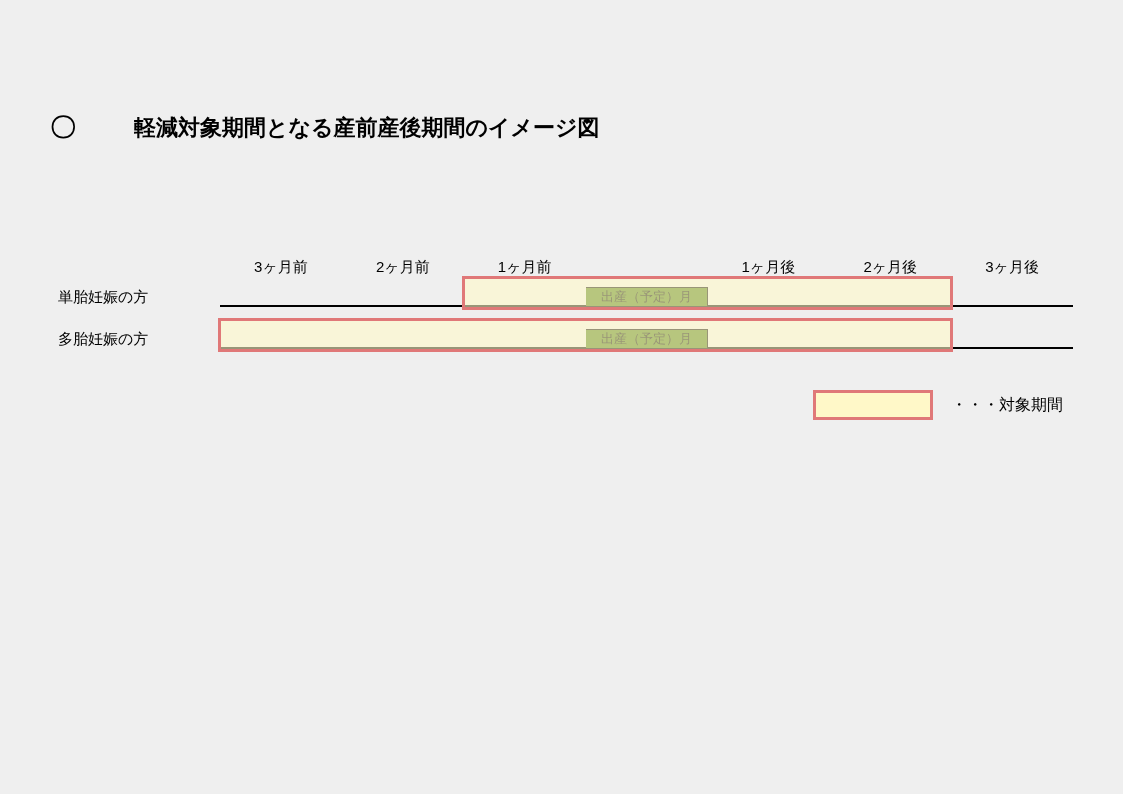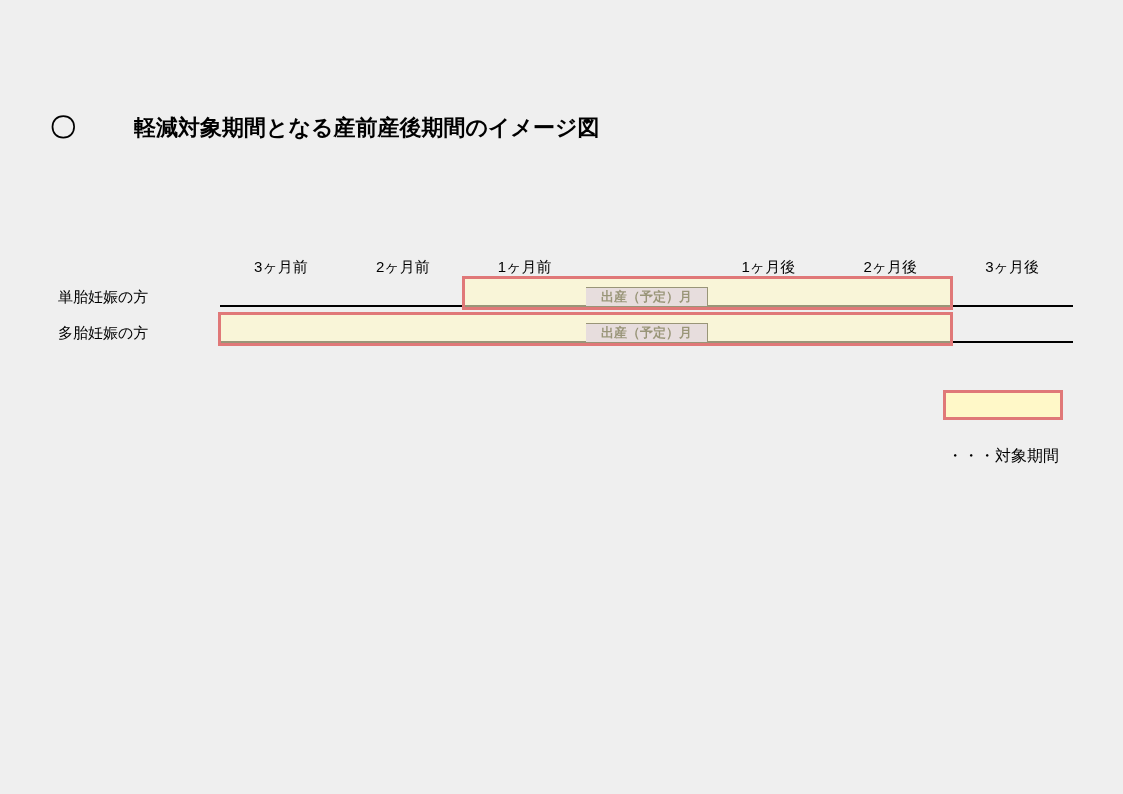--- a/index.html
+++ b/index.html
@@ -35,21 +35,21 @@
     .chart-row {
       display: flex;
       align-items: flex-end;
       height: 28px;
     }
     .header-row {
       height: 24px;
       margin-bottom: 0;
     }
     .data-row {
-      margin-bottom: 8px;
+      margin-bottom: 14px;
       position: relative;
     }
     .row-label {
       width: 170px;
       flex: 0 0 170px;
       font-size: 15px;
       display: flex;
       align-items: center;
       padding-left: 8px;
     }
@@ -65,22 +65,22 @@
     .cell + .cell { border-left: none; }
     .header-cell {
       flex: 1;
       font-size: 15px;
       display: flex;
       align-items: flex-end;
       justify-content: center;
       padding-bottom: 2px;
     }
     .birth-cell {
-      background: #c4b5fd;
-      font-weight: bold;
+      background: #4d7c0f;
+      font-weight: normal;
       font-size: 13px;
     }
     .overlay-box {
       position: absolute;
       top: -3px;
       bottom: -3px;
       border: 3px solid #e07878;
       background: rgba(255, 248, 200, 0.6);
       pointer-events: none;
     }
@@ -94,22 +94,21 @@
     .overlay-multi {
       left: calc(170px - 2px);
       width: calc((100% - 170px) / 7 * 6 + 4px);
     }
     .legend {
       position: absolute;
       top: 390px;
       right: 60px;
       display: flex;
       align-items: center;
-      gap: 26px;
-      flex-direction: column;
+      gap: 18px;
     }
     .legend-swatch {
       width: 120px;
       height: 30px;
       border: 3px solid #e07878;
       background: #fff8c8;
     }
     .legend-label {
       font-size: 16px;
     }

